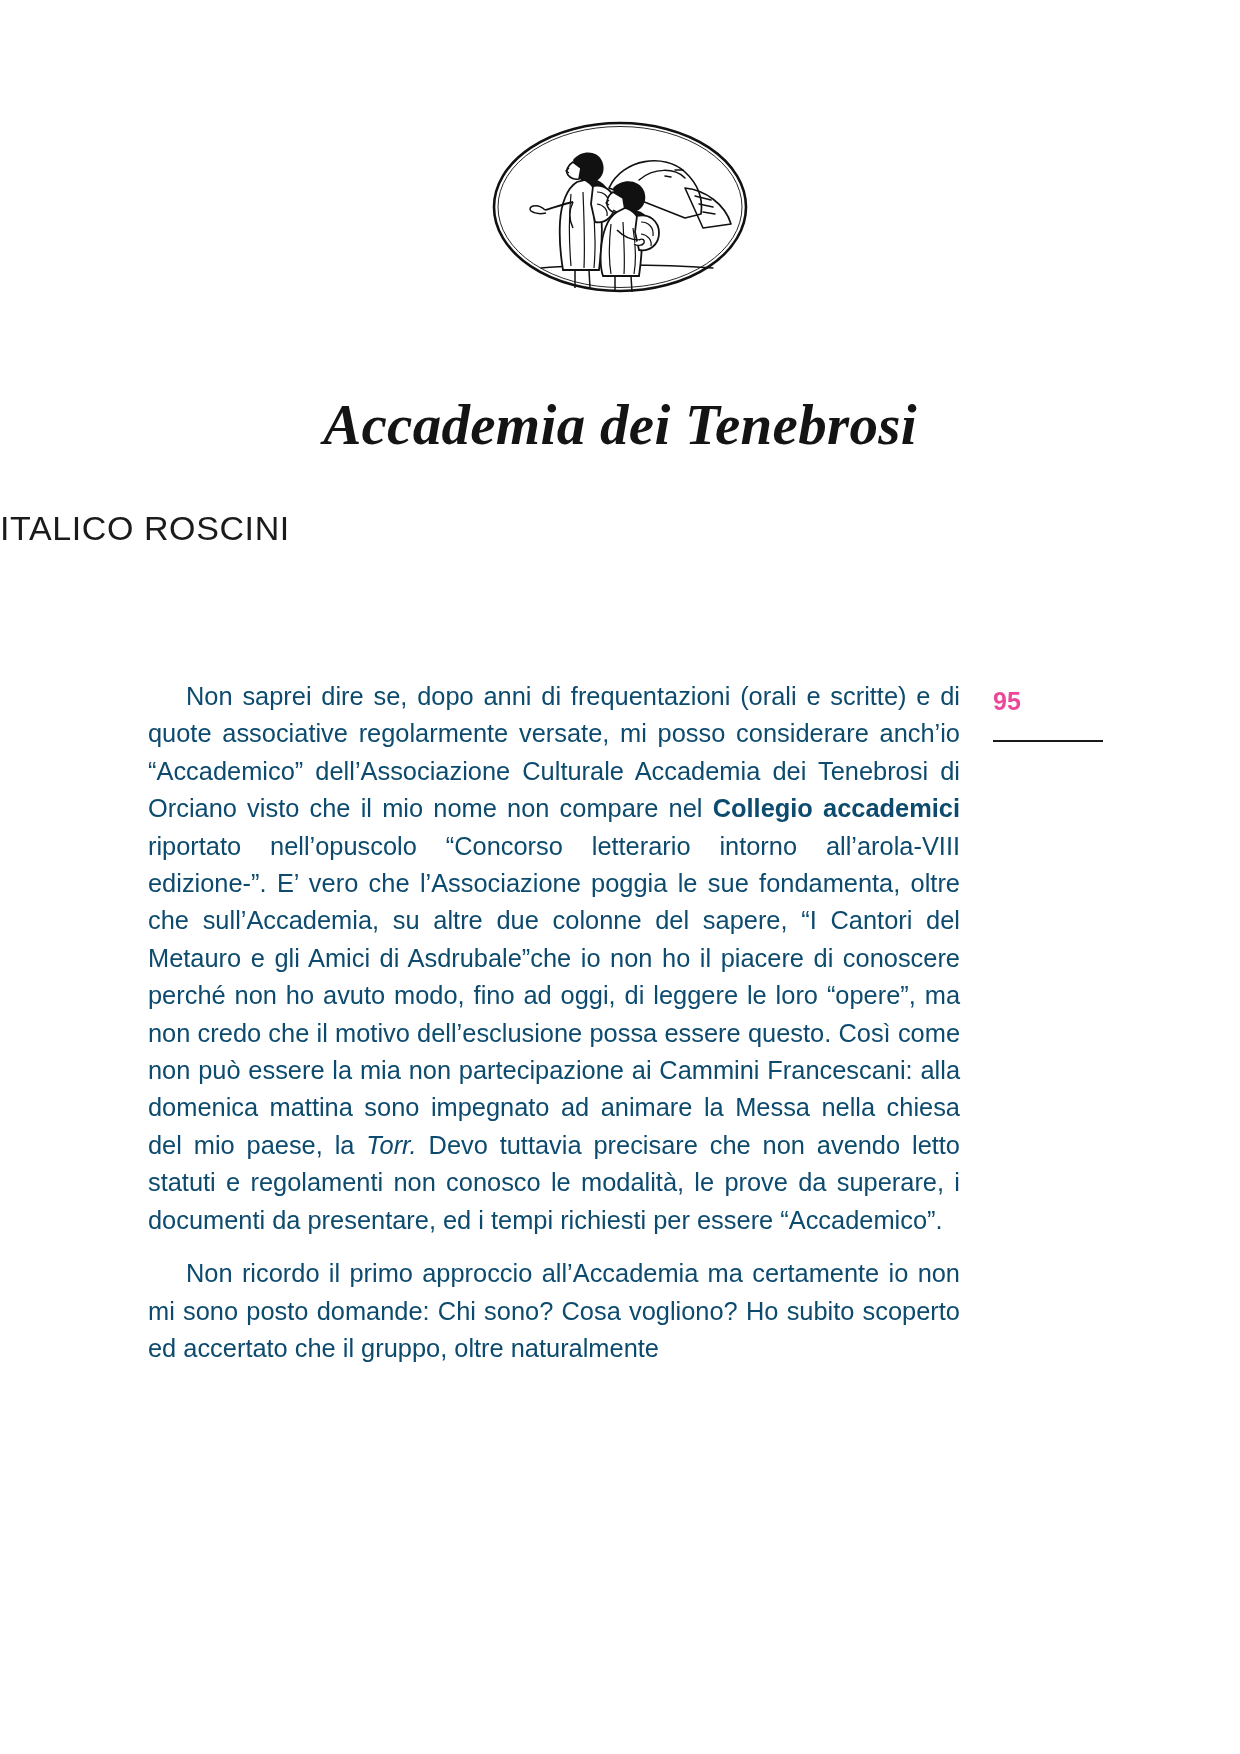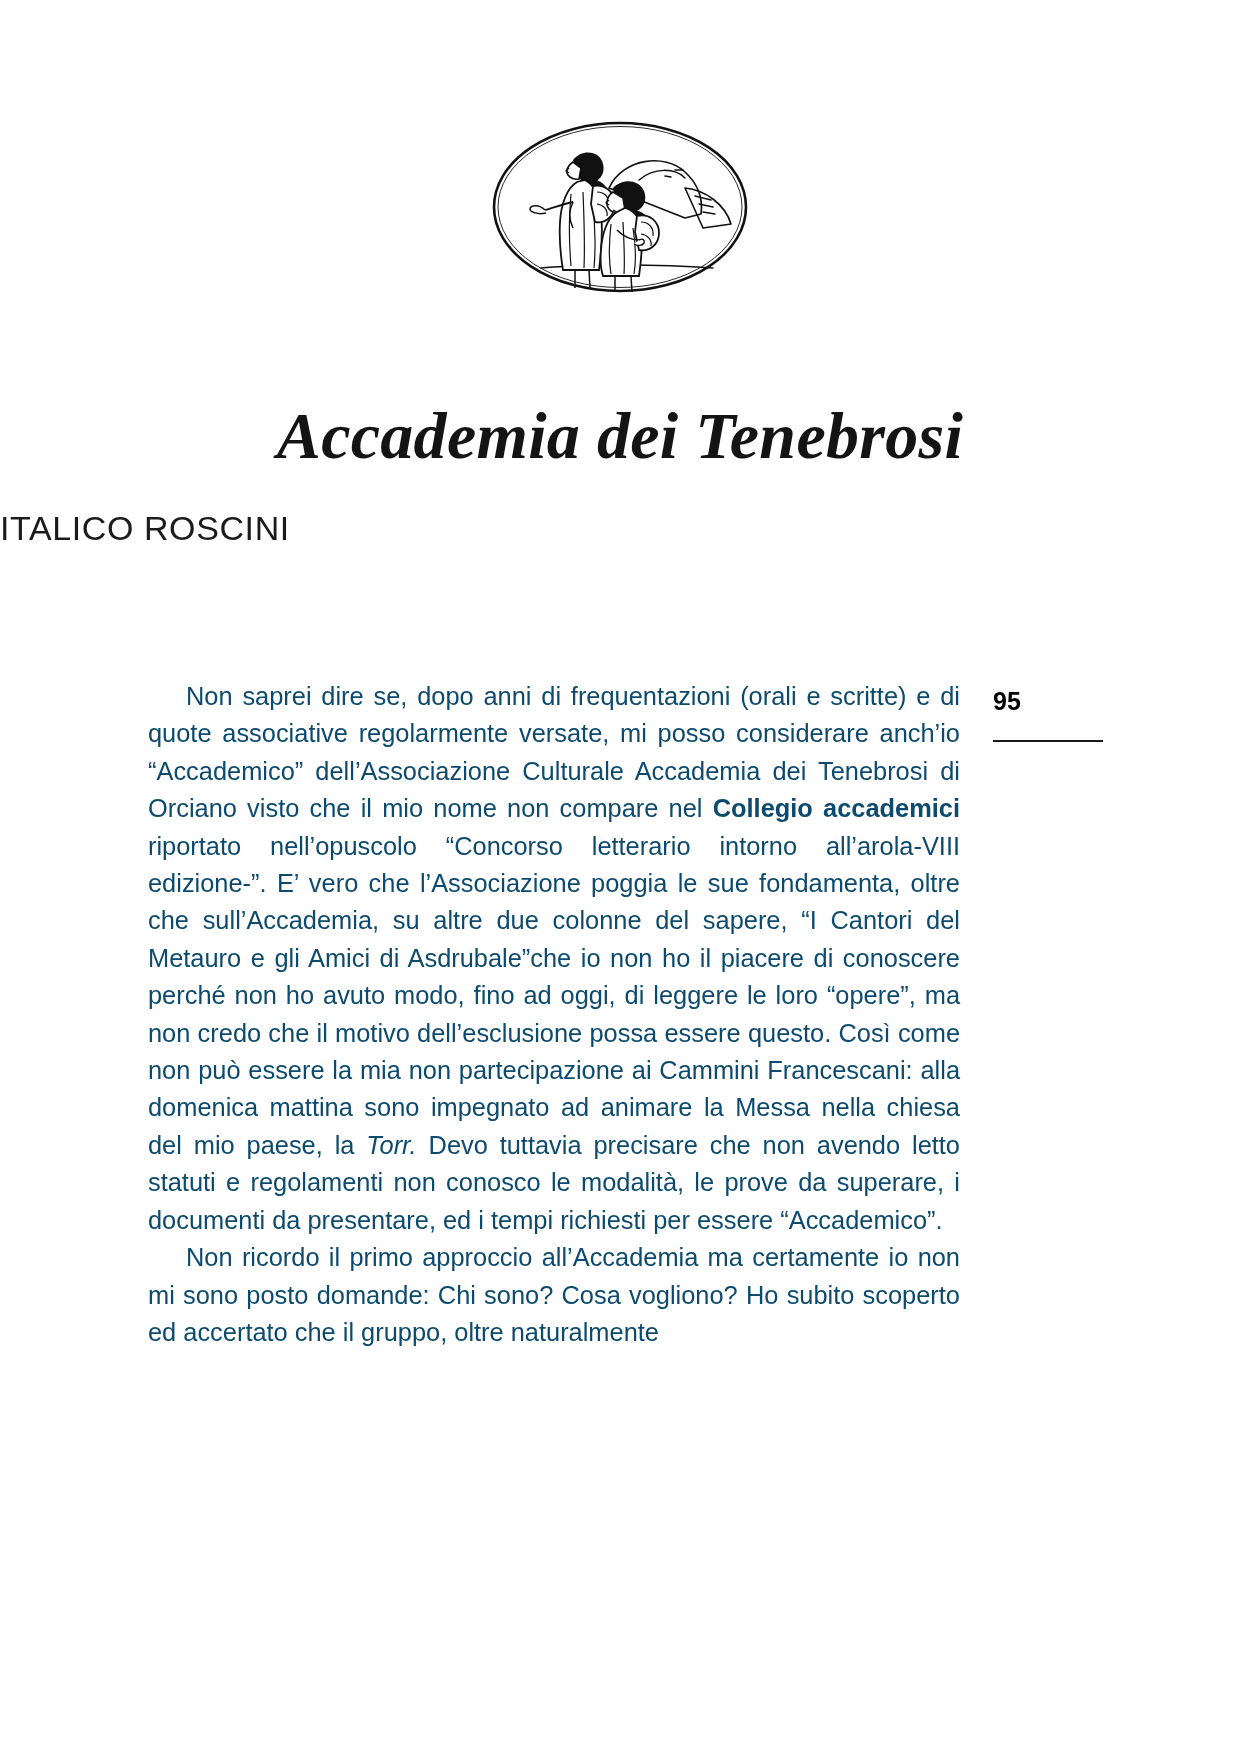--- a/index.html
+++ b/index.html
@@ -41,21 +41,21 @@
   
   .article-title {
     position: absolute;
     left: 0;
     right: 0;
     top: 356px;
     text-align: center;
     font-family: "Liberation Serif", "DejaVu Serif", serif;
     font-style: italic;
     font-weight: bold;
-    font-size: 66px;
+    font-size: 57px;
     letter-spacing: 0.3px;
     color: #141414;
     line-height: 1.1;
   }
 
   
   .byline {
     position: absolute;
     left: 0;
     right: 0;
@@ -79,41 +79,41 @@
     line-height: 37.4px;
     color: #0c4a6e;
     text-align: justify;
     text-justify: inter-word;
   }
   .body-column p {
     margin: 0;
     text-indent: 38px;
   }
   .body-column p + p {
-    margin-top: 0;
+    margin-top: 16px;
   }
   .body-column b {
     font-weight: bold;
   }
   .body-column i {
     font-style: italic;
   }
 
   
   .folio {
     position: absolute;
     left: 993px;
     top: 689px;
     width: 110px;
   }
   .folio-number {
     font-family: "Liberation Sans", sans-serif;
     font-weight: bold;
     font-size: 25px;
-    color: #000000;
+    color: #ec4899;
     line-height: 1;
   }
   .folio-rule {
     margin-top: 26px;
     width: 110px;
     height: 2px;
     background: #1a1a1a;
   }
 </style>
 </head>

